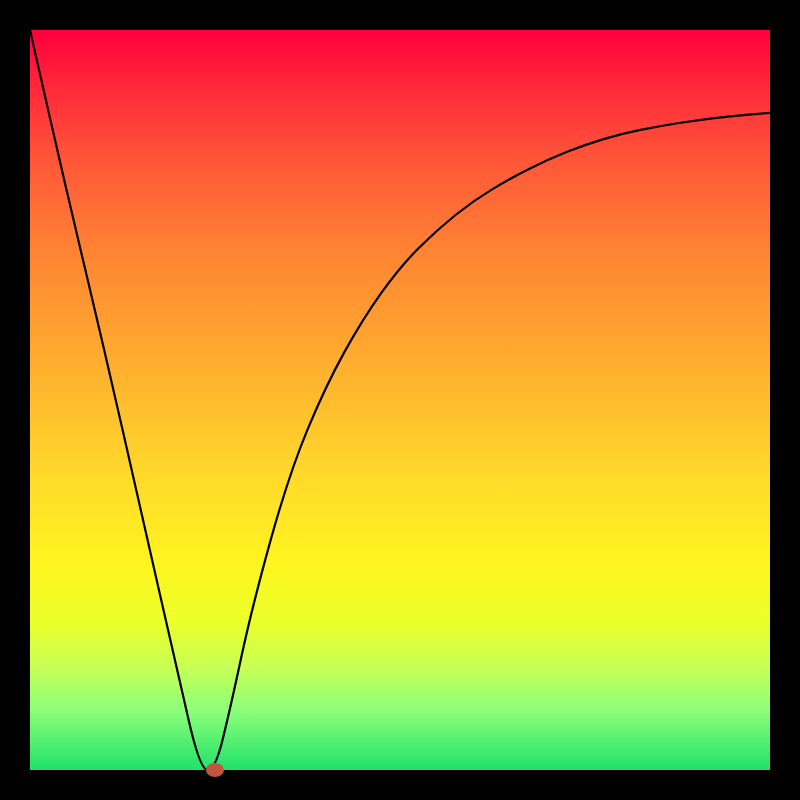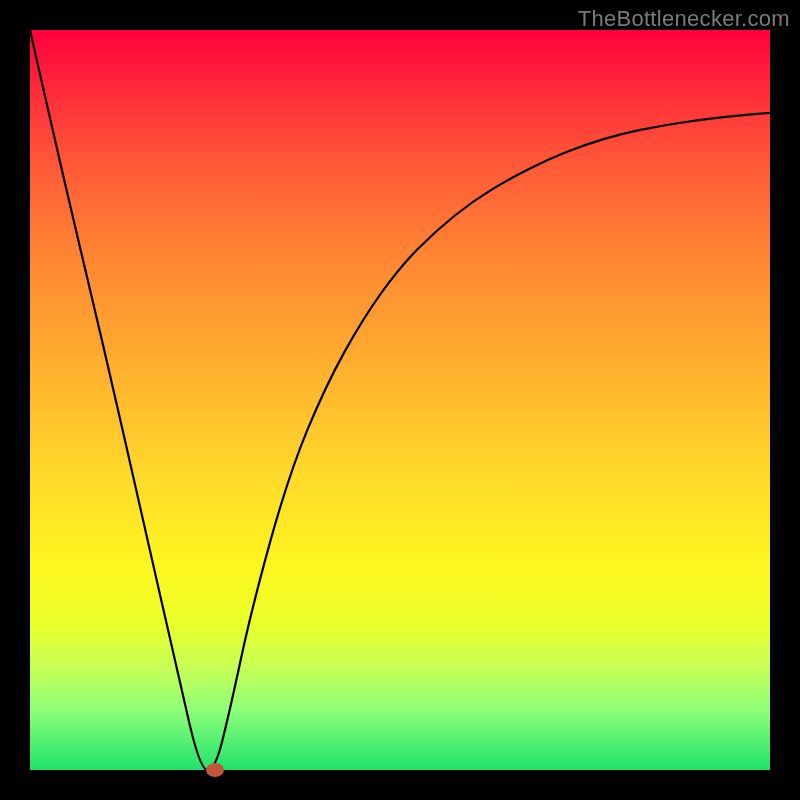--- a/index.html
+++ b/index.html
@@ -57,21 +57,20 @@
     height: 14px;
     background: #c3543e;
     border-radius: 50%;
     transform: translate(-50%, -50%);
   }
 </style>
 </head>
 <body>
 
 <div class="outer">
-  <div class="attribution">TheBottlenecker.com</div>
 
   <div class="plot">
     <svg class="curve" viewBox="0 0 740 740" preserveAspectRatio="none">
       <path id="curve-path" d="M 0 0 Q 0 0 18.5 81.39999999999998 Q 37 162.79999999999995 55.5 240.5 Q 74 318.20000000000005 92.5 399.6 Q 111 481 129.5 562.4 Q 148 643.8 159.10000000000002 691.9 Q 170.20000000000002 740 177.60000000000002 740 Q 185 740 192.4 710.4 Q 199.8 680.8 210.9 629 Q 222 577.2 240.5 510.6 Q 259 444 277.5 399.6 Q 296 355.2 314.5 321.9 Q 333 288.6 351.5 262.7 Q 370 236.79999999999995 388.5 218.3 Q 407.00000000000006 199.80000000000007 425.5 185 Q 444 170.19999999999993 462.5 159.09999999999997 Q 481 148 499.5 138.75 Q 518 129.5 536.5 122.10000000000002 Q 555 114.70000000000005 573.5 109.15000000000003 Q 592 103.60000000000002 610.5 99.90000000000003 Q 629 96.20000000000005 647.5 93.24000000000001 Q 666 90.27999999999997 684.5 88.06 Q 703 85.84000000000003 721.5 84.36000000000001 T 740 82.88" fill="none" stroke="#000" stroke-width="2.2"></path>
     </svg>
     <div id="marker" class="marker" style="left: 185px; top: 740px;"></div>
   </div>
 </div>
 
 </body></html>

